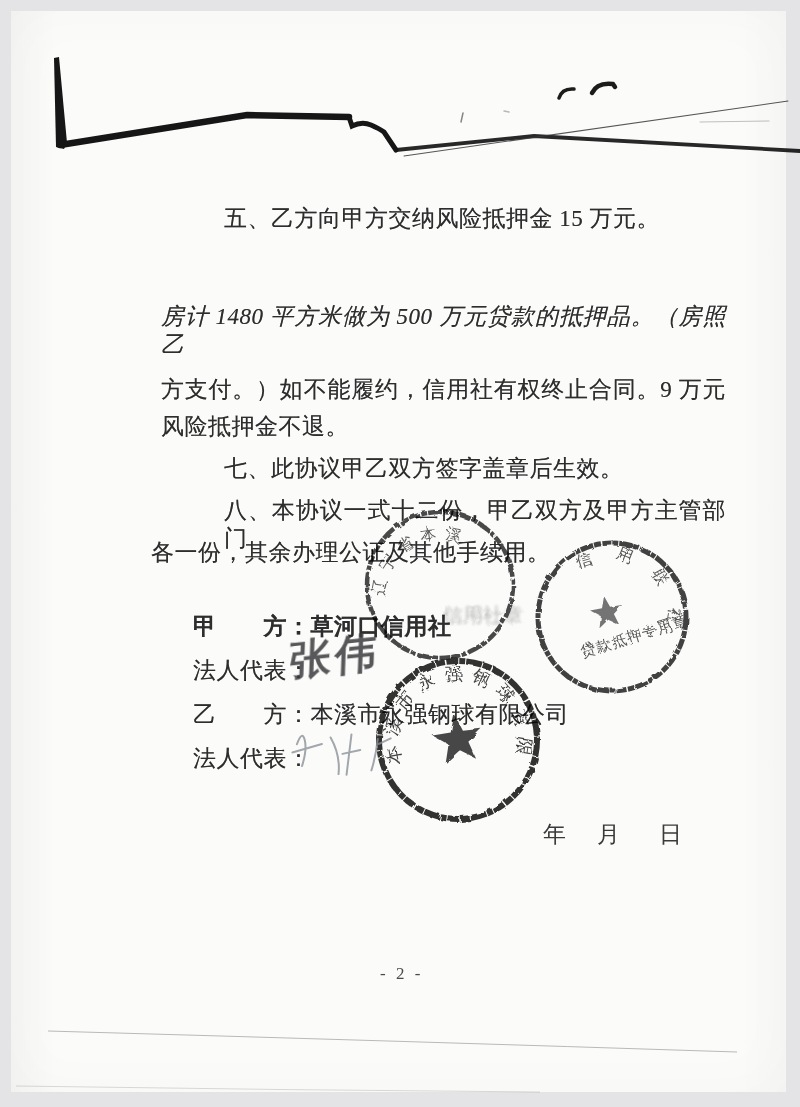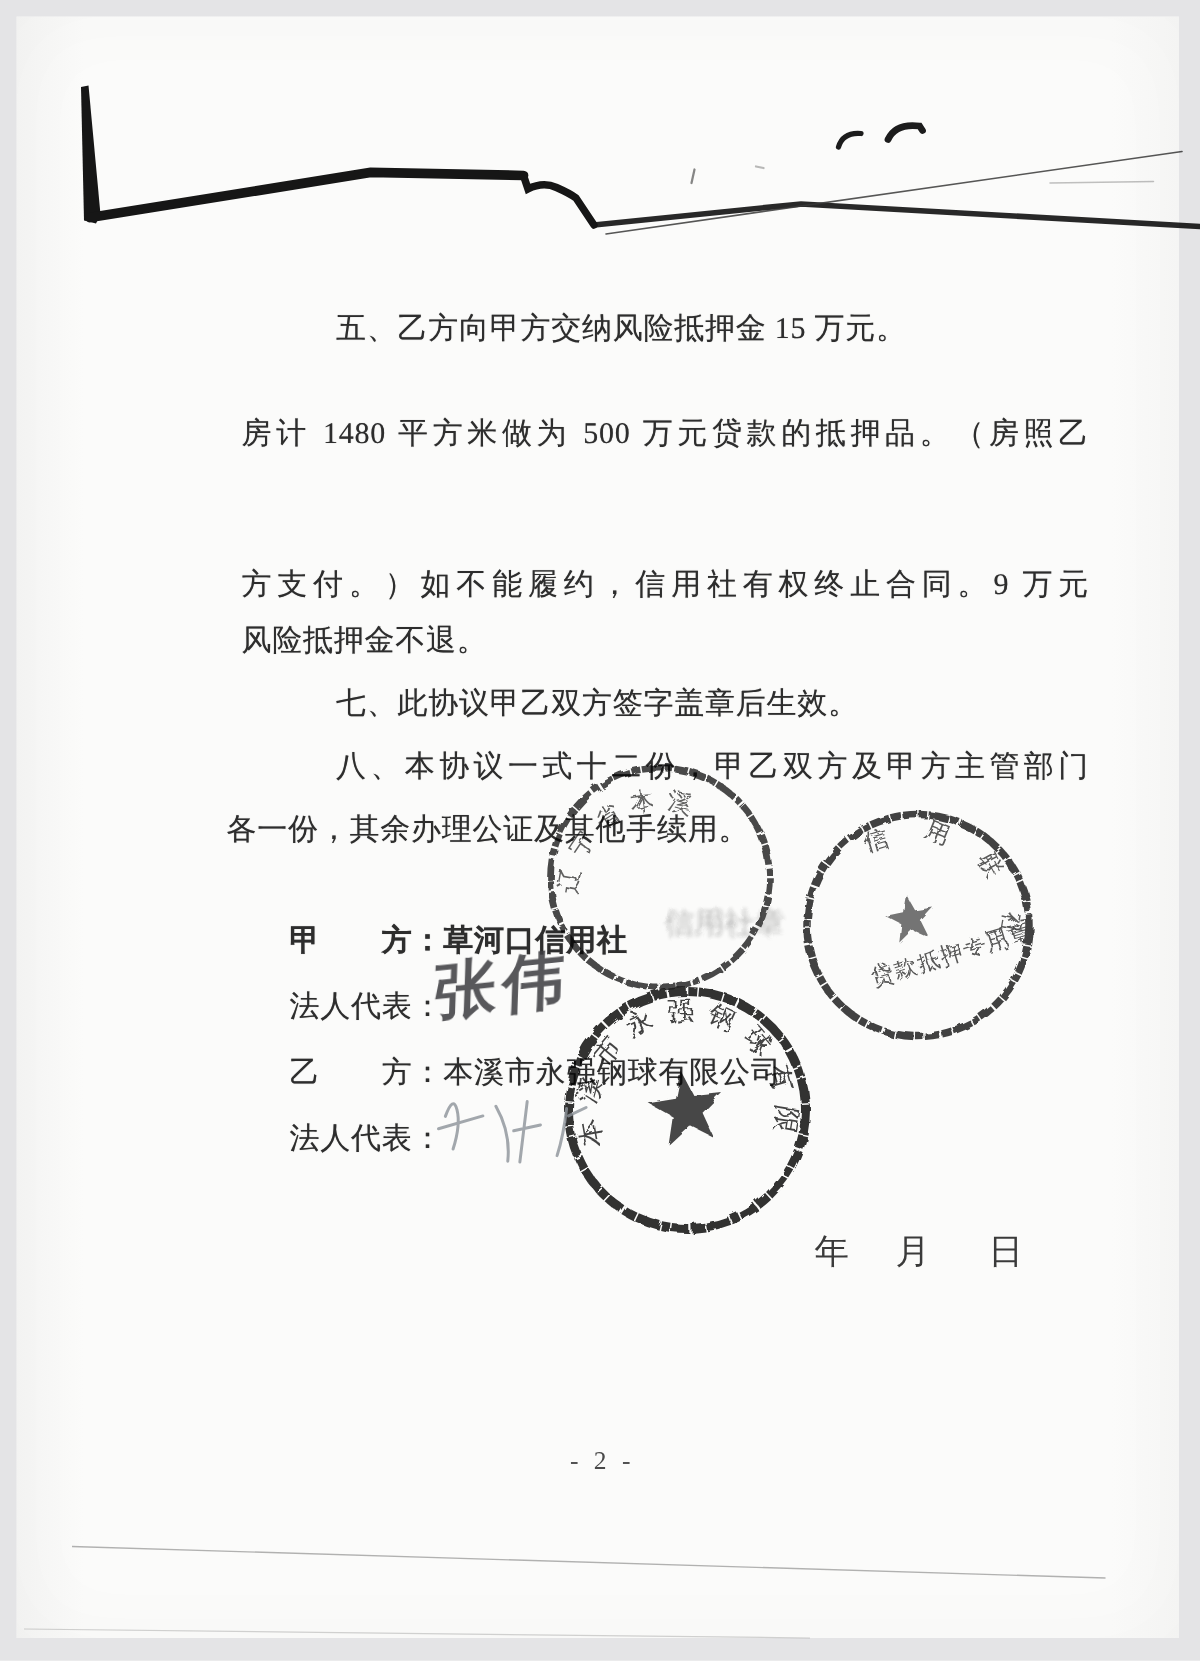--- a/index.html
+++ b/index.html
@@ -10,21 +10,21 @@
     overflow:hidden;
     font-family:"Liberation Serif","DejaVu Serif",serif;
   }
   .page{
     position:absolute;left:11px;top:11px;width:775px;height:1081px;
     background:linear-gradient(90deg,#f5f5f4 0px,#fbfbfa 45px,#fbfbfa 730px,#f7f7f6 775px);
     box-shadow:inset 0 0 60px rgba(0,0,0,0.025);
   }
   .tline{
     position:absolute;
-    font-size:20px;
+    font-size:23px;
     line-height:28px;
     color:#2d2d2d;
     letter-spacing:0.5px;
     white-space:nowrap;
     text-shadow:0 0 0.5px rgba(40,40,40,0.55);
   }
   .jline{
     white-space:normal;
     text-align:justify;
     text-align-last:justify;
@@ -56,21 +56,21 @@
     mix-blend-mode:multiply;
   }
   .stamp-text{font-family:"Liberation Sans","DejaVu Sans",sans-serif;}
 </style>
 </head>
 <body>
 
 <div class="page">
 
   <div class="tline" style="left:213px;top:194px;">五、乙方向甲方交纳风险抵押金 15 万元。</div>
-  <div class="tline jline" style="left:150px;top:264px;width:565px;">房计 1480 平方米做为 500 万元贷款的抵押品。（房照乙</div>
+  <div class="tline jline" style="left:150px;top:292px;width:565px;font-style:italic;">房计 1480 平方米做为 500 万元贷款的抵押品。（房照乙</div>
   <div class="tline jline" style="left:150px;top:365px;width:565px;">方支付。）如不能履约，信用社有权终止合同。9 万元</div>
   <div class="tline" style="left:150px;top:402px;text-align:right;">风险抵押金不退。</div>
   <div class="tline" style="left:213px;top:444px;">七、此协议甲乙双方签字盖章后生效。</div>
   <div class="tline jline" style="left:213px;top:486px;width:502px;">八、本协议一式十二份，甲乙双方及甲方主管部门</div>
   <div class="tline" style="left:140px;top:528px;">各一份，其余办理公证及其他手续用。</div>
 
   <div class="tline" style="left:182px;top:602px;font-weight:bold;">甲　　方：草河口信用社</div>
   <div class="tline" style="left:182px;top:646px;">法人代表：</div>
   <div class="handsig" style="left:278px;top:618px;">张伟</div>
   <div class="tline" style="left:182px;top:690px;">乙　　方：本溪市永强钢球有限公司</div>

